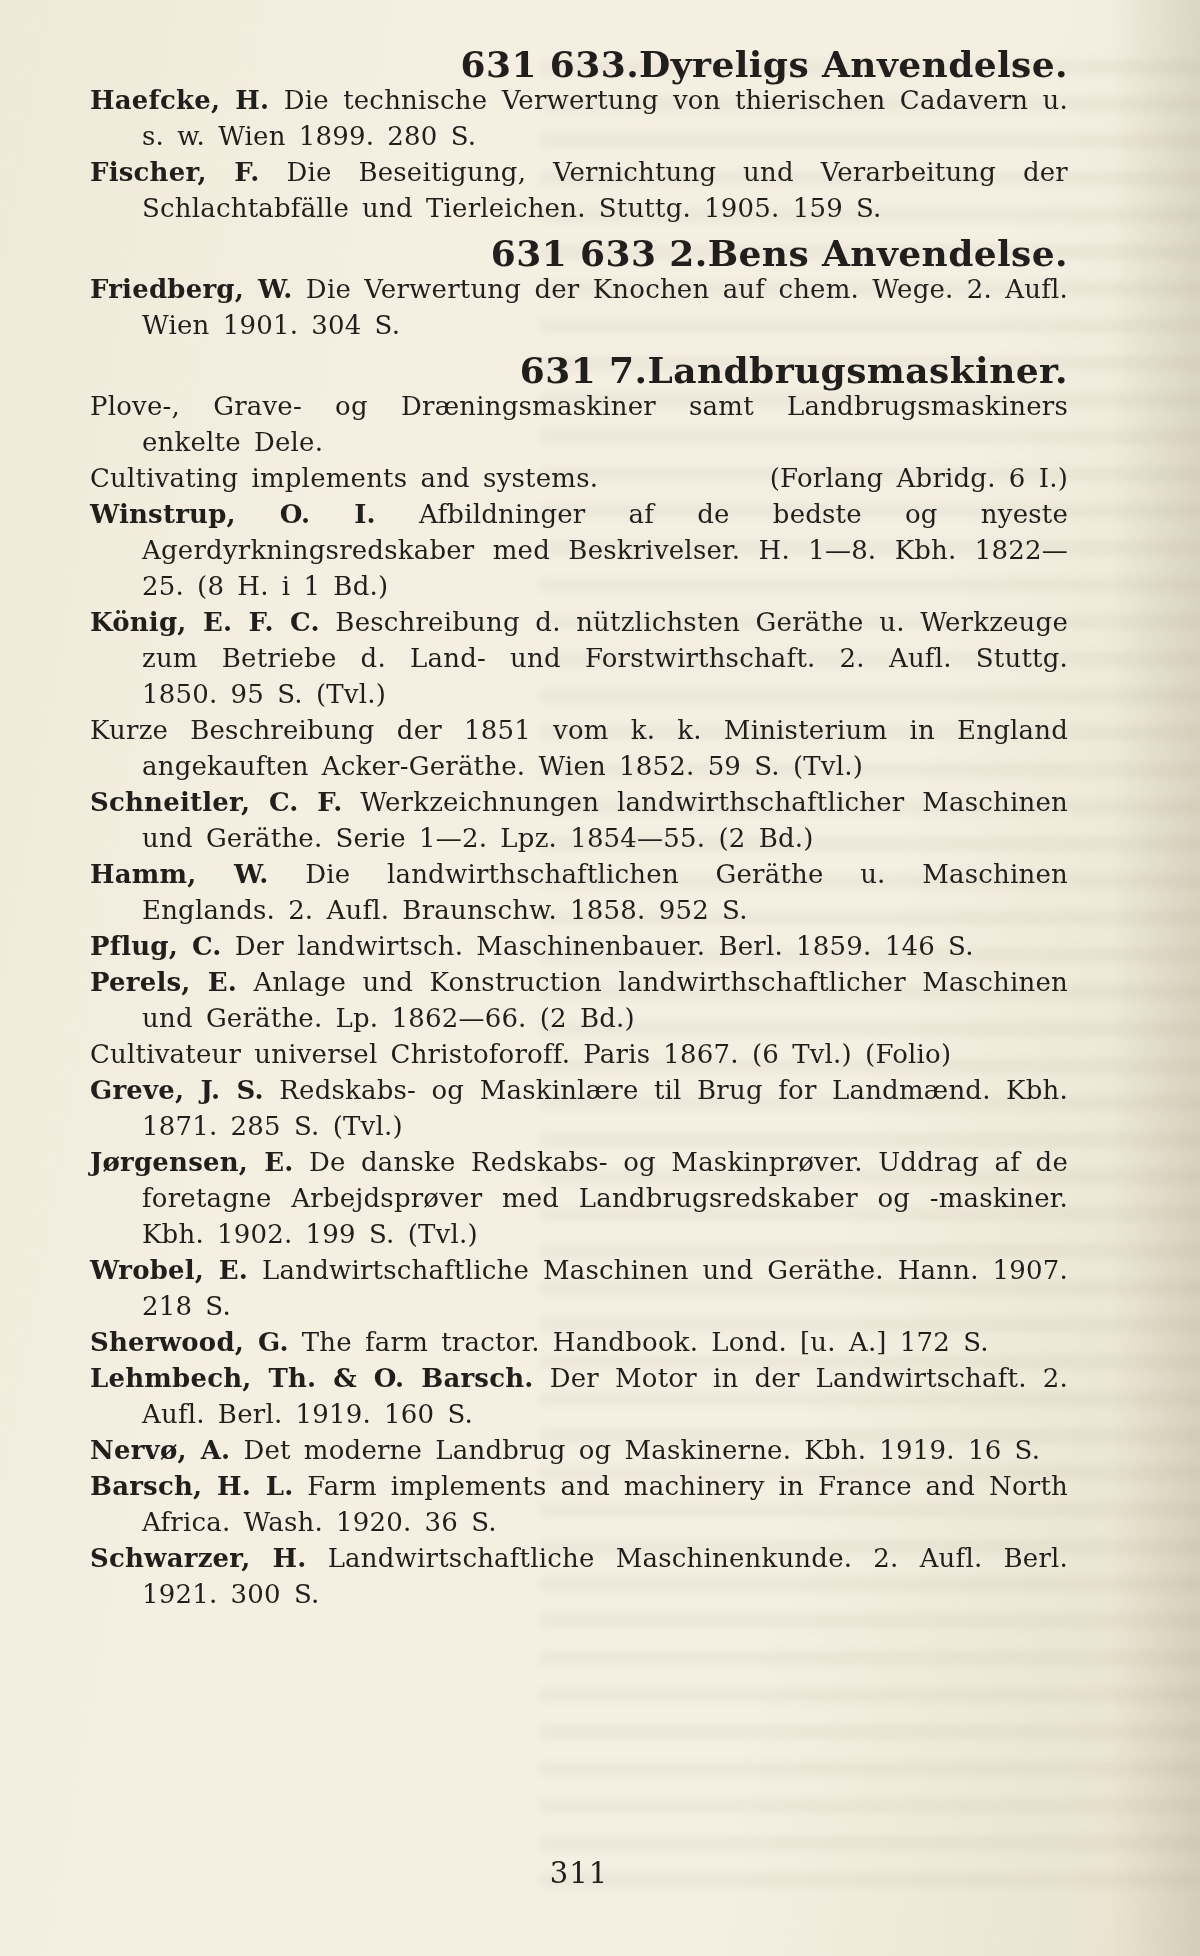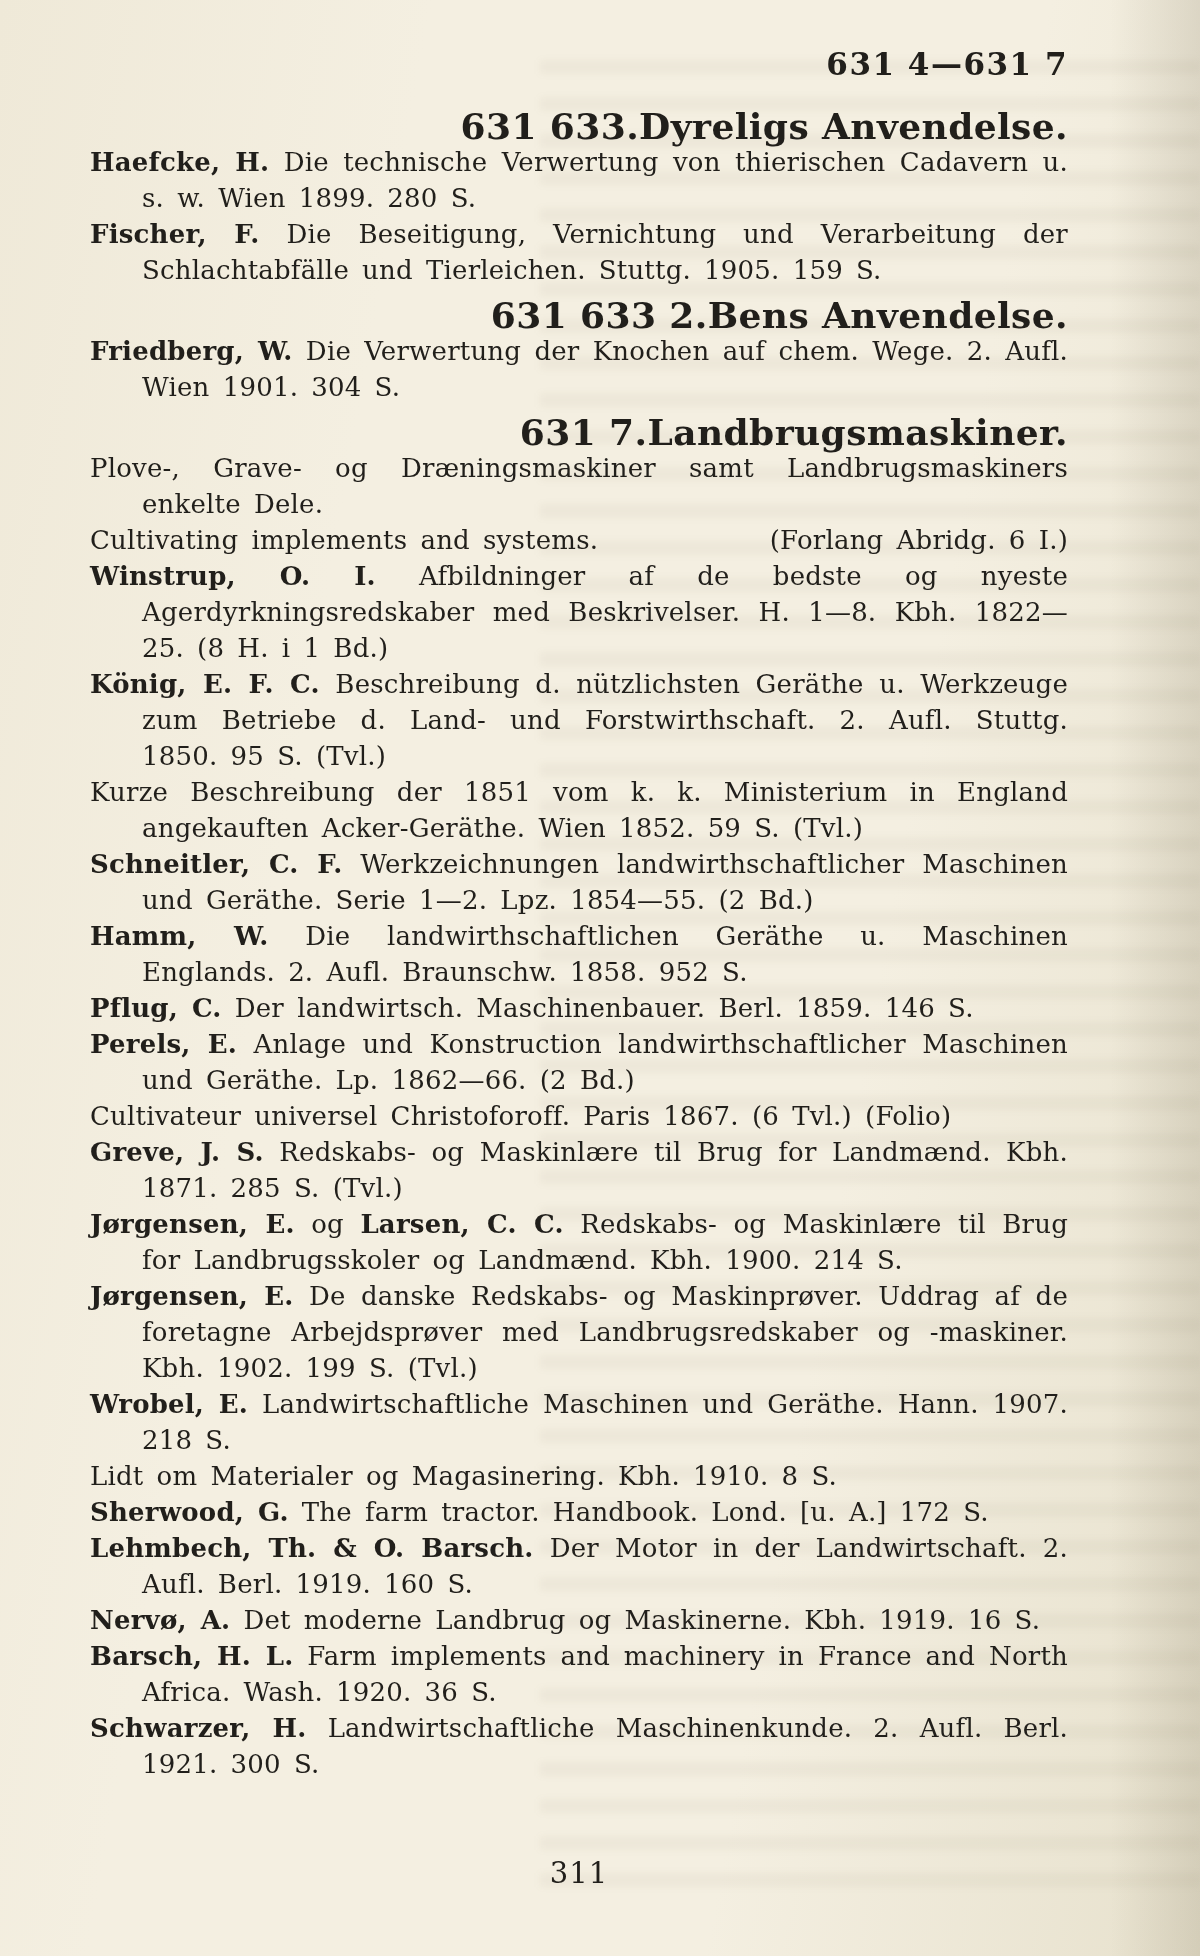--- a/index.html
+++ b/index.html
@@ -75,21 +75,20 @@
     margin-top: 30px;
   }
 </style>
 </head>
 <body>
 
 <div class="page">
   <div class="showthrough"></div>
   <div class="edge-shade"></div>
 
-  <div class="running-head">631 4—631 7</div>
 
   <div class="content">
       <div class="section-heading">
         <span>631 633.</span>
         <span>Dyreligs Anvendelse.</span>
       </div>
       <p class="entry"><b>Haefcke, H.</b><span> Die technische Verwertung von thierischen Cadavern u. s. w. Wien 1899. 280 S.</span></p>
       <p class="entry"><b>Fischer, F.</b><span> Die Beseitigung, Vernichtung und Verarbeitung der Schlachtabfälle und Tierleichen. Stuttg. 1905. 159 S.</span></p>
       <div class="section-heading">
         <span>631 633 2.</span>
@@ -104,24 +103,22 @@
       <p class="entry"><span>Cultivating implements and systems.</span><span class="entry-note">(Forlang Abridg. 6 I.)</span></p>
       <p class="entry"><b>Winstrup, O. I.</b><span> Afbildninger af de bedste og nyeste Agerdyrkningsredskaber med Beskrivelser. H. 1—8. Kbh. 1822—25. (8 H. i 1 Bd.)</span></p>
       <p class="entry"><b>König, E. F. C.</b><span> Beschreibung d. nützlichsten Geräthe u. Werkzeuge zum Betriebe d. Land- und Forstwirthschaft. 2. Aufl. Stuttg. 1850. 95 S. (Tvl.)</span></p>
       <p class="entry"><span>Kurze Beschreibung der 1851 vom k. k. Ministerium in England angekauften Acker-Geräthe. Wien 1852. 59 S. (Tvl.)</span></p>
       <p class="entry"><b>Schneitler, C. F.</b><span> Werkzeichnungen landwirthschaftlicher Maschinen und Geräthe. Serie 1—2. Lpz. 1854—55. (2 Bd.)</span></p>
       <p class="entry"><b>Hamm, W.</b><span> Die landwirthschaftlichen Geräthe u. Maschinen Englands. 2. Aufl. Braunschw. 1858. 952 S.</span></p>
       <p class="entry"><b>Pflug, C.</b><span> Der landwirtsch. Maschinenbauer. Berl. 1859. 146 S.</span></p>
       <p class="entry"><b>Perels, E.</b><span> Anlage und Konstruction landwirthschaftlicher Maschinen und Geräthe. Lp. 1862—66. (2 Bd.)</span></p>
       <p class="entry"><span>Cultivateur universel Christoforoff. Paris 1867. (6 Tvl.) (Folio)</span></p>
       <p class="entry"><b>Greve, J. S.</b><span> Redskabs- og Maskinlære til Brug for Landmænd. Kbh. 1871. 285 S. (Tvl.)</span></p>
-      <p class="entry"><b>Jørgensen, E.</b><span> og </span><b>Larsen, C. C.</b><span> Redskabs- og Maskinlære til Brug for Landbrugsskoler og Landmænd. Kbh. 1900. 214 S.</span></p>
       <p class="entry"><b>Jørgensen, E.</b><span> De danske Redskabs- og Maskinprøver. Uddrag af de foretagne Arbejdsprøver med Landbrugsredskaber og -maskiner. Kbh. 1902. 199 S. (Tvl.)</span></p>
       <p class="entry"><b>Wrobel, E.</b><span> Landwirtschaftliche Maschinen und Geräthe. Hann. 1907. 218 S.</span></p>
-      <p class="entry"><span>Lidt om Materialer og Magasinering. Kbh. 1910. 8 S.</span></p>
       <p class="entry"><b>Sherwood, G.</b><span> The farm tractor. Handbook. Lond. [u. A.] 172 S.</span></p>
       <p class="entry"><b>Lehmbech, Th. &amp; O. Barsch.</b><span> Der Motor in der Landwirtschaft. 2. Aufl. Berl. 1919. 160 S.</span></p>
       <p class="entry"><b>Nervø, A.</b><span> Det moderne Landbrug og Maskinerne. Kbh. 1919. 16 S.</span></p>
       <p class="entry"><b>Barsch, H. L.</b><span> Farm implements and machinery in France and North Africa. Wash. 1920. 36 S.</span></p>
       <p class="entry"><b>Schwarzer, H.</b><span> Landwirtschaftliche Maschinenkunde. 2. Aufl. Berl. 1921. 300 S.</span></p>
     </div>
 
   <div class="page-number">311</div>
 </div>
 

